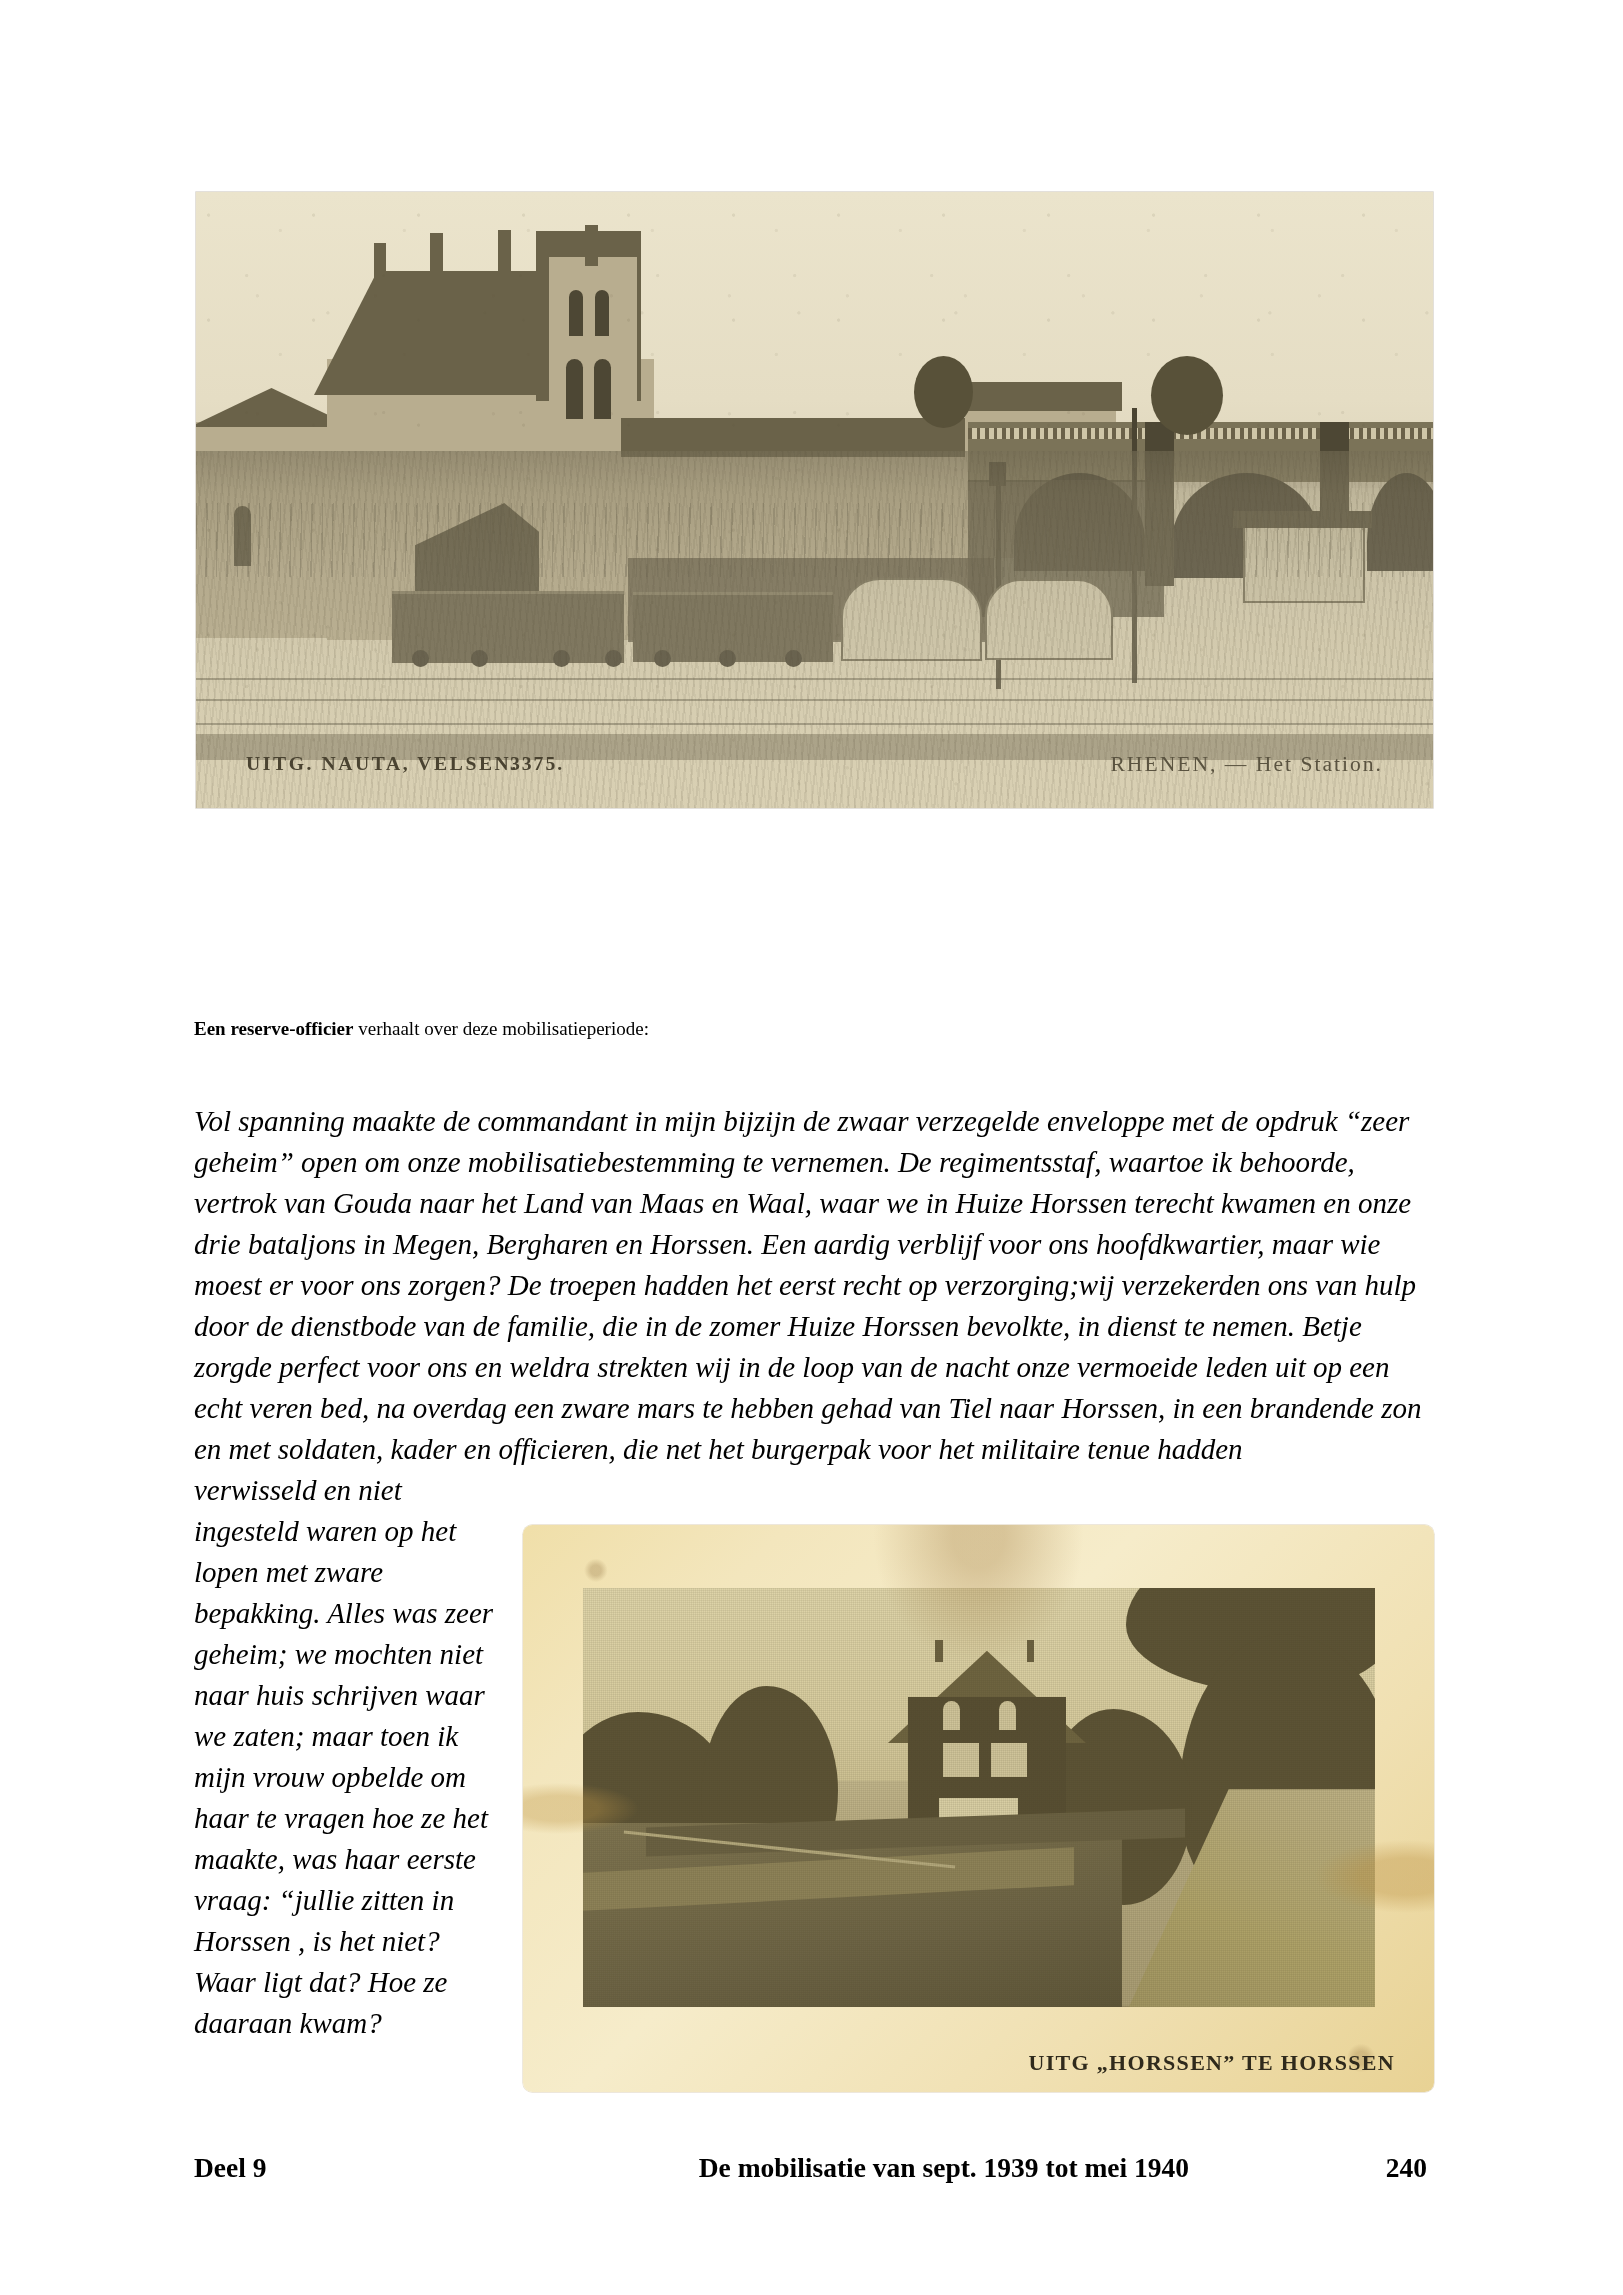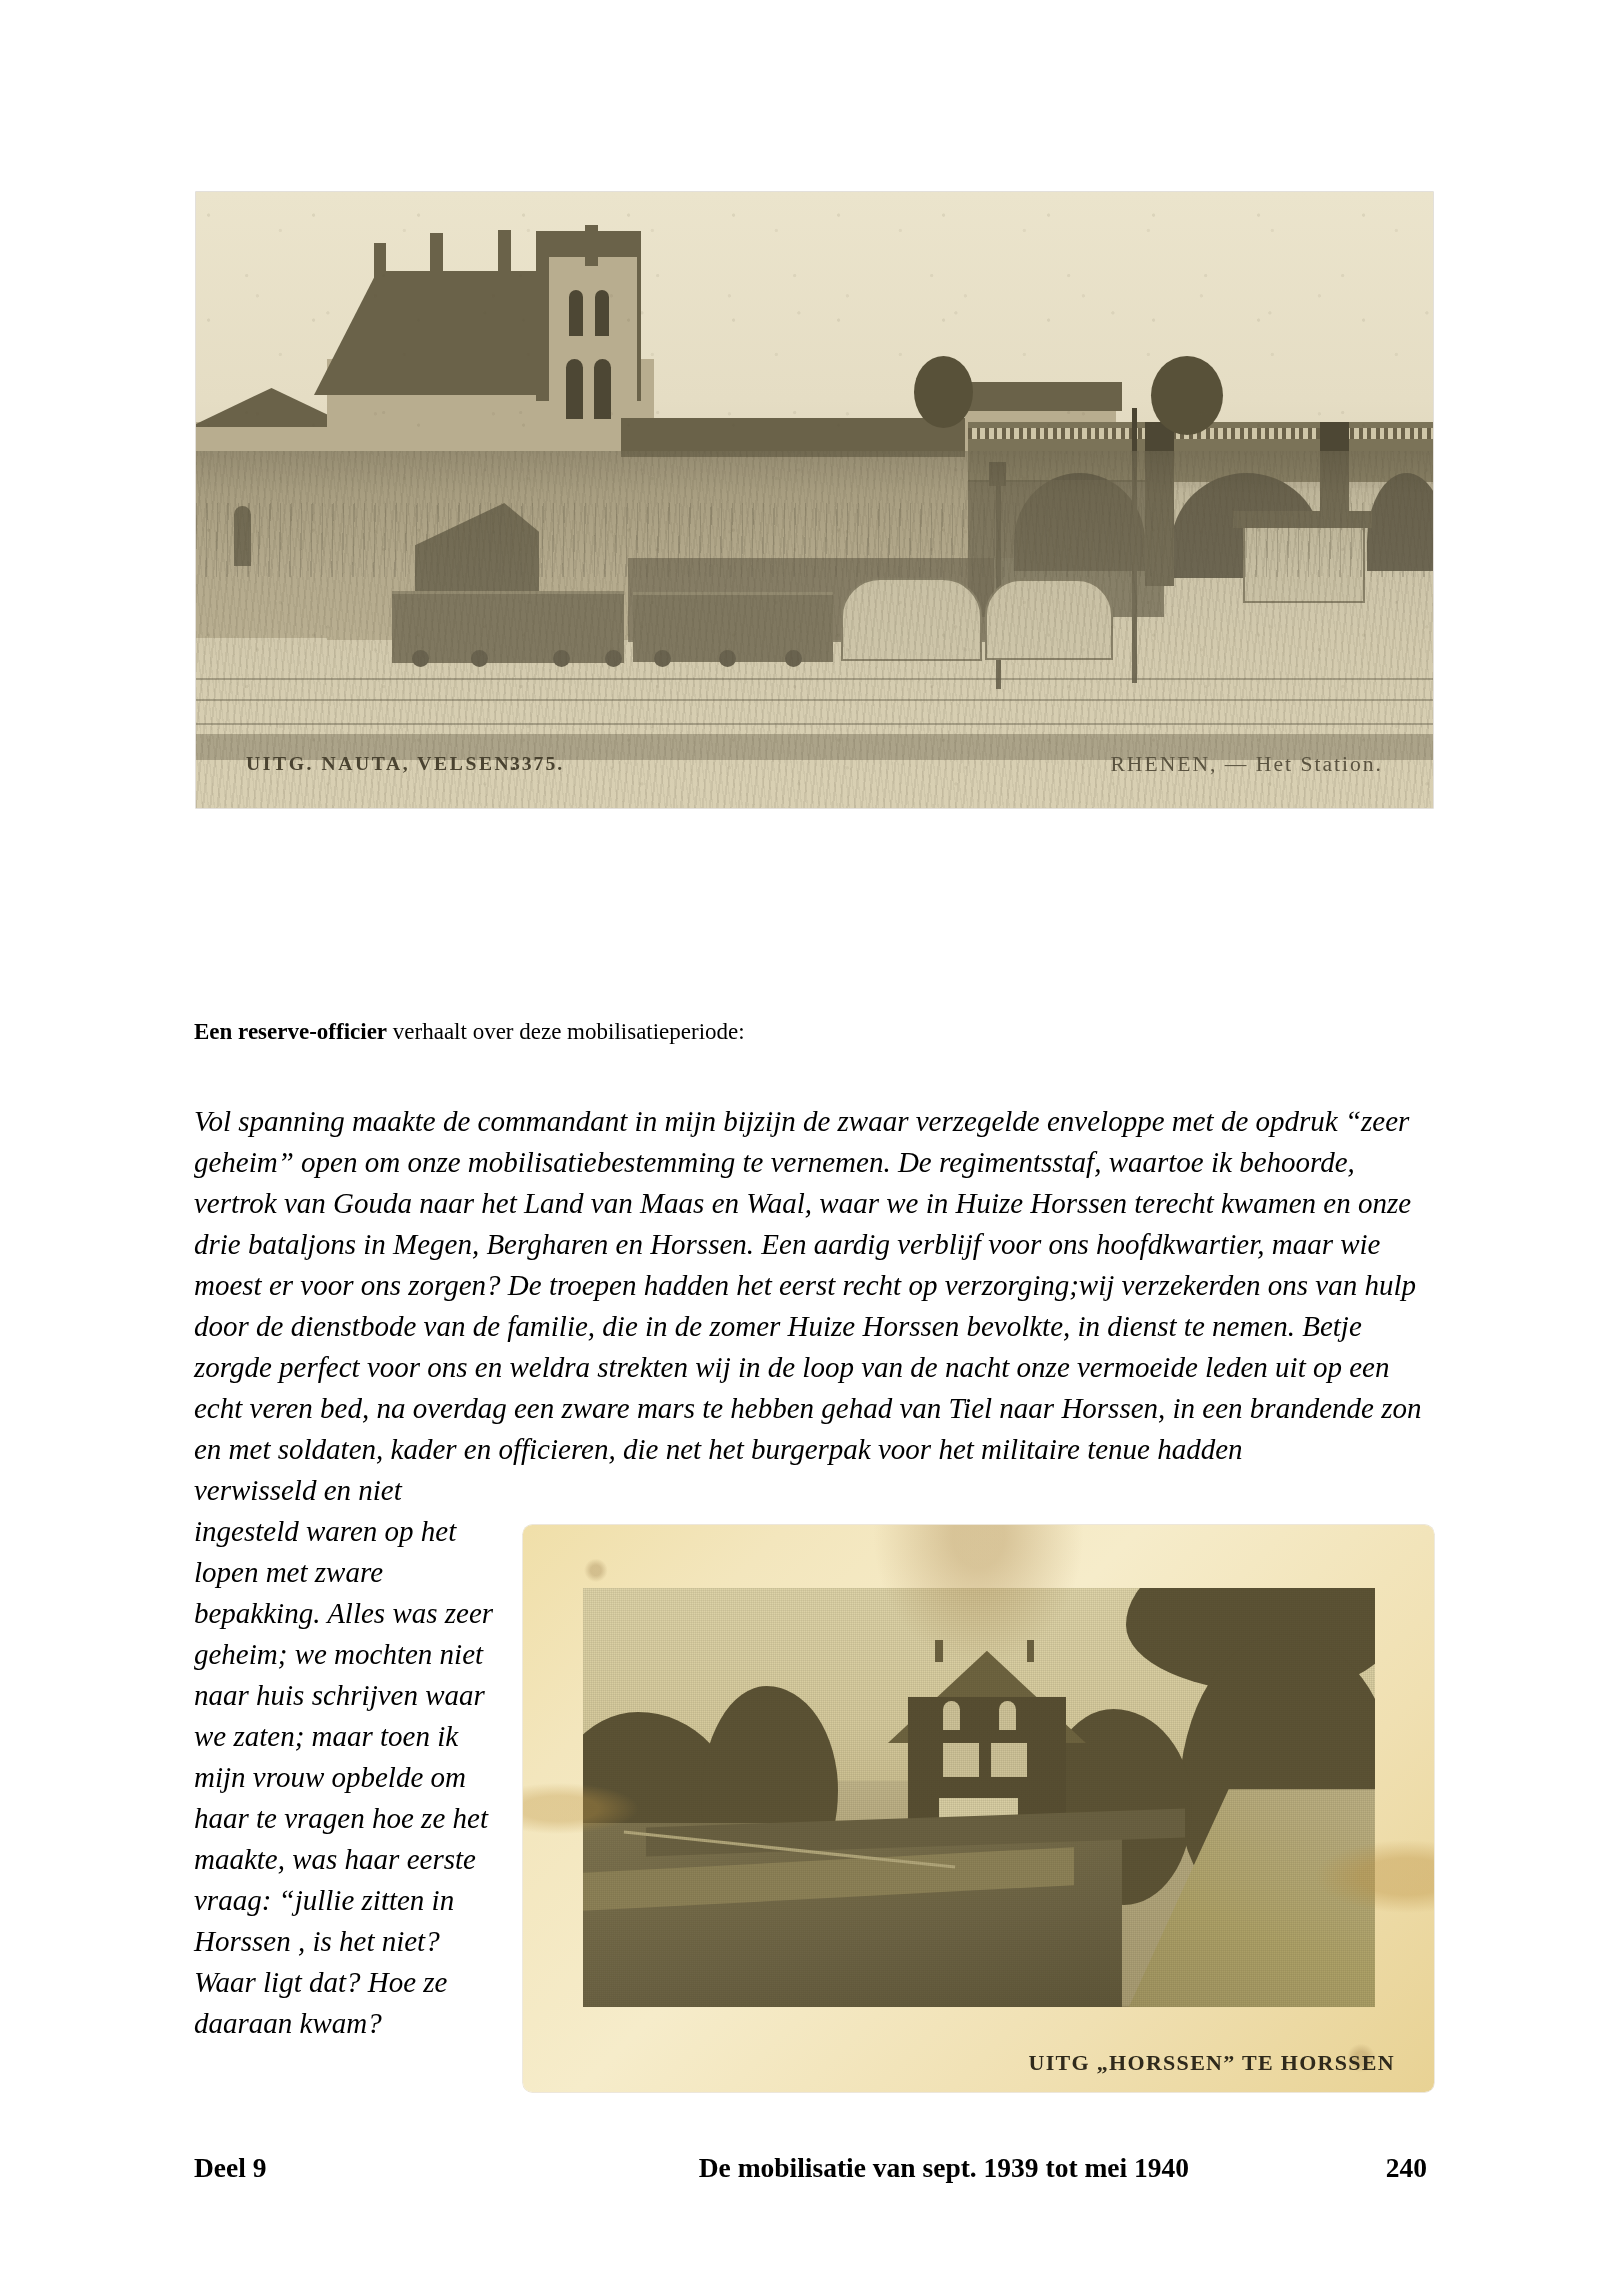--- a/index.html
+++ b/index.html
@@ -180,21 +180,21 @@
     letter-spacing: 2px;
     color: #5a5340;
     white-space: nowrap;
   }
 
   
   .heading {
     position: absolute;
     left: 194px;
     top: 1018px;
-    font-size: 23px;
+    font-size: 19px;
     line-height: 1.2;
     white-space: nowrap;
   }
   .heading b { font-weight: bold; }
 
   .quote-wide {
     position: absolute;
     left: 194px;
     top: 1101px;
     width: 1230px;

